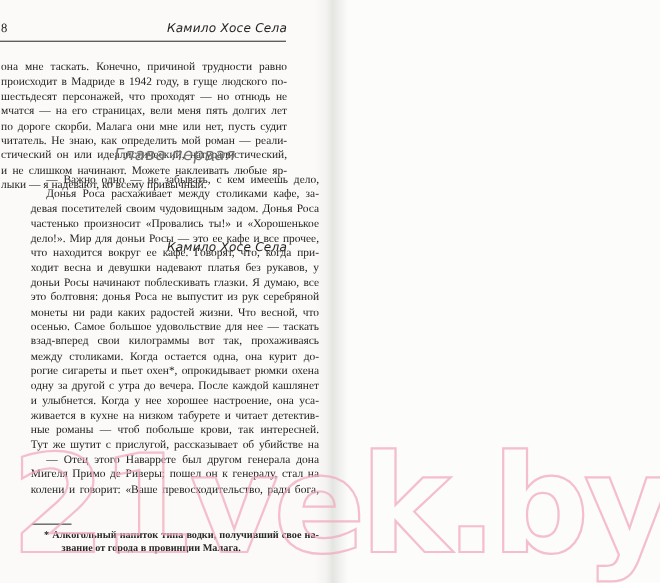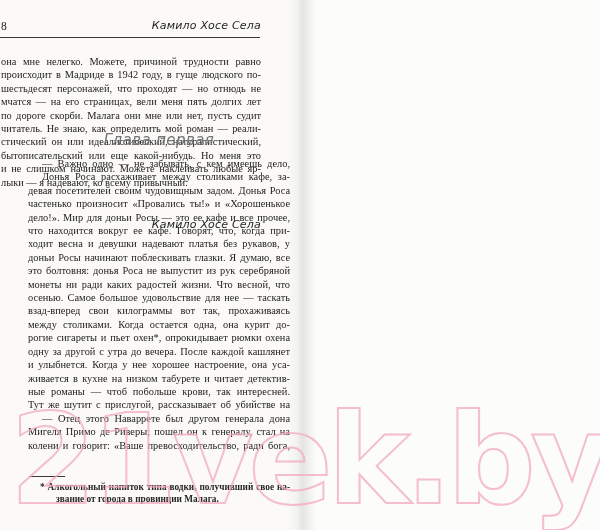--- a/index.html
+++ b/index.html
@@ -90,28 +90,27 @@
 </head>
 <body>
 
 <div class="screen">
 
   <div class="page left">
     <span class="pagenum">8</span>
     <span class="running-title">Камило Хосе Села</span>
     <div class="header-rule"></div>
     <div class="body left-body">
-        <div class="line">она мне нелегко. Можете, причиной трудности равно</div>
+        <div class="line">она мне таскать. Конечно, причиной трудности равно</div>
         <div class="line">происходит в Мадриде в 1942 году, в гуще людского по-</div>
         <div class="line">шестьдесят персонажей, что проходят — но отнюдь не</div>
         <div class="line">мчатся — на его страницах, вели меня пять долгих лет</div>
         <div class="line">по дороге скорби. Малага они мне или нет, пусть судит</div>
         <div class="line">читатель. Не знаю, как определить мой роман — реали-</div>
         <div class="line">стический он или идеалистический, натуралистический,</div>
-        <div class="line">бытописательский или еще какой-нибудь. Но меня это</div>
         <div class="line">и не слишком начинают. Можете наклеивать любые яр-</div>
         <div class="line flush">лыки — я надевают, ко всему привычный.</div>
       </div>
     <div class="signature">Камило Хосе Села</div>
   </div>
 
   <div class="gutter"></div>
 
   <div class="page right"></div>
 

